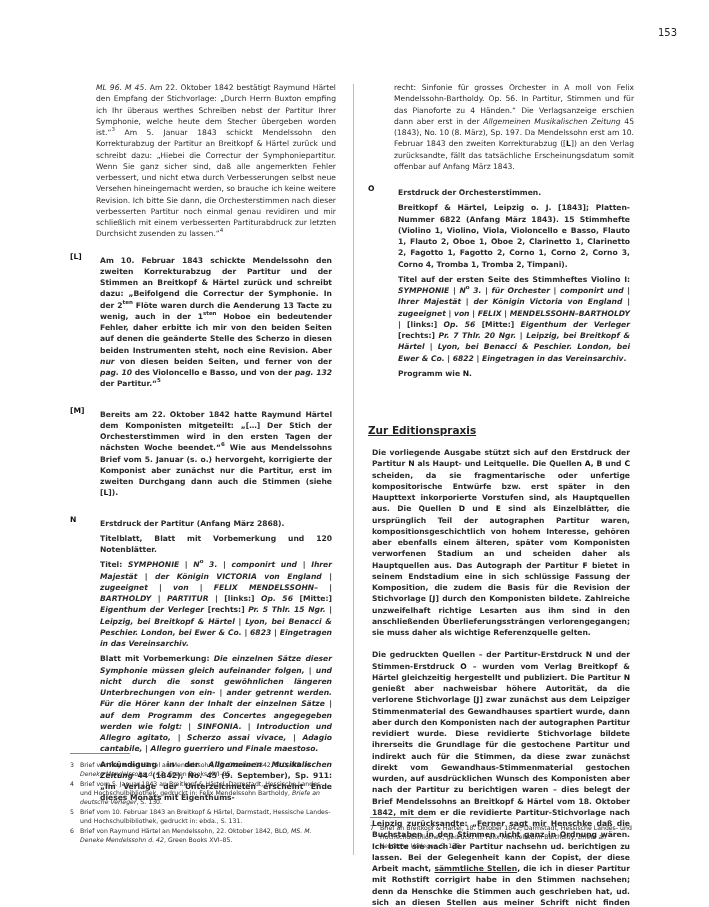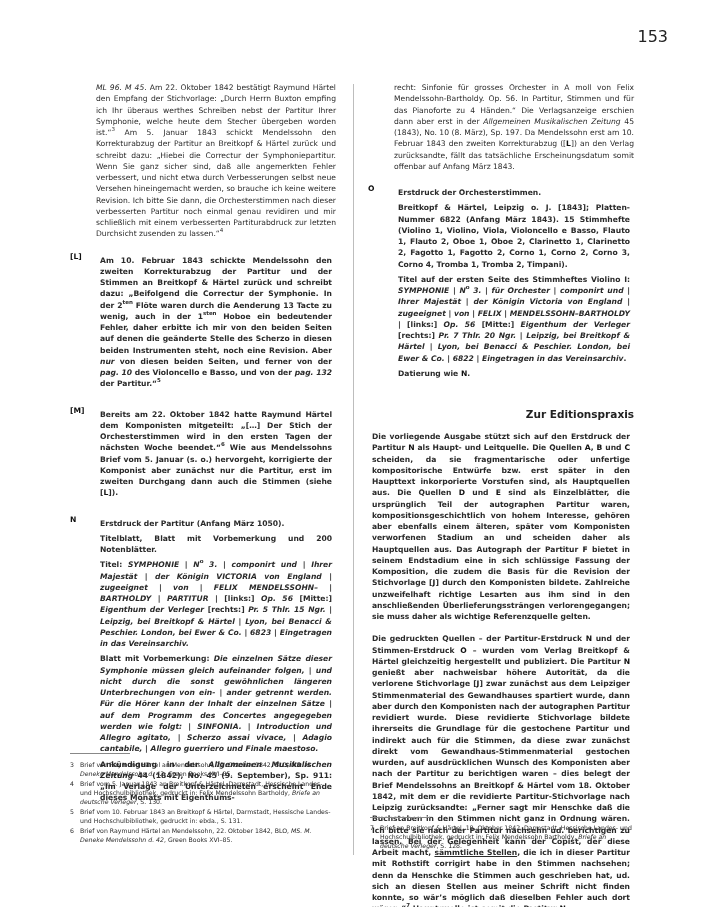--- a/index.html
+++ b/index.html
@@ -1,28 +1,28 @@
 <!DOCTYPE html>
 <html><head>
 <meta charset="utf-8">
 <style>
   html, body { margin: 0; padding: 0; background: #ffffff; }
   body { width: 709px; height: 907px; position: relative; overflow: hidden;
          font-family: "DejaVu Sans", sans-serif; color: #2a2a2a; }
-  .page-number { position: absolute; top: 27px; right: 41px; font-size: 16px; color: #222; }
+  .page-number { position: absolute; top: 27px; right: 32px; font-size: 10px; color: #222; }
   .col { position: absolute; top: 82px; font-size: 7.6px; line-height: 11.25px; text-align: justify; }
   .col-left { left: 70px; width: 266px; }
   .col-right { left: 368px; width: 266px; }
   .divider { position: absolute; left: 353px; top: 84px; width: 1px; height: 771px; background: #bdbdbd; }
   .entry { display: flex; margin-bottom: 11px; }
   .siglum { width: 26px; flex: 0 0 26px; font-weight: bold; color: #111; }
   .entry-body { flex: 1; }
   .entry-body p, .para p { margin: 4px; font-weight: bold; }
   .indent-block { padding-left: 26px; margin-bottom: 11px; }
-  .section-heading { font-size: 10.5px; line-height: 14px; margin: 24px 0 10px 0; color: #222; text-align: right; }
+  .section-heading { font-size: 10.5px; line-height: 14px; margin: 40px 0 10px 0; color: #222; text-align: left; text-decoration: underline; }
   .para { margin-bottom: 11px; }
   i, .it { font-style: italic; }
   b { color: #111; }
   sup { font-size: 5.5px; line-height: 0; }
   .u { text-decoration: underline; }
   .fn-rule { position: absolute; width: 60px; height: 1px; background: #888; }
   .footnotes { position: absolute; font-size: 6.2px; line-height: 9px; width: 266px; }
   .fn { display: flex; margin-bottom: 1px; }
   .fn-num { width: 10px; flex: 0 0 10px; }
   .fn-text { flex: 1; }
@@ -48,22 +48,22 @@
     <div class="entry">
       <div class="siglum">[M]</div>
       <div class="entry-body">
         <p><span>Bereits am 22. Oktober 1842 hatte Raymund Härtel dem Komponisten mitgeteilt: „[…] Der Stich der Orchesterstimmen wird in den ersten Tagen der nächsten Woche beendet.“</span><sup>6</sup><span> Wie aus Mendelssohns Brief vom 5. Januar (s. o.) hervorgeht, korrigierte der Komponist aber zunächst nur die Partitur, erst im zweiten Durchgang dann auch die Stimmen (siehe [</span><b>L</b><span>]).</span></p>
       </div>
     </div>
 
     <div class="entry">
       <div class="siglum">N</div>
       <div class="entry-body">
-        <p>Erstdruck der Partitur (Anfang März 1050).</p>
-        <p>Titelblatt, Blatt mit Vorbemerkung und 200 Notenblätter.</p>
+        <p>Erstdruck der Partitur (Anfang März 2868).</p>
+        <p>Titelblatt, Blatt mit Vorbemerkung und 120 Notenblätter.</p>
         <p><span>Titel: </span><i>SYMPHONIE</i><span> | </span><i>N</i><sup>o</sup><i> 3.</i><span> | </span><i>componirt und</i><span> | </span><i>Ihrer Majestät</i><span> | </span><i>der Königin VICTORIA von England</i><span> | </span><i>zugeeignet</i><span> | </span><i>von</i><span> | </span><i>FELIX MENDELSSOHN–</i><span> | </span><i>BARTHOLDY</i><span> | </span><i>PARTITUR</i><span> | [links:] </span><i>Op. 56</i><span> [Mitte:] </span><i>Eigenthum der Verleger</i><span> [rechts:] </span><i>Pr. 5 Thlr. 15 Ngr.</i><span> | </span><i>Leipzig, bei Breitkopf &amp; Härtel</i><span> | </span><i>Lyon, bei Benacci &amp; Peschier. London, bei Ewer &amp; Co.</i><span> | </span><i>6823</i><span> | </span><i>Eingetragen in das Vereinsarchiv.</i></p>
         <p><span>Blatt mit Vorbemerkung: </span><i>Die einzelnen Sätze dieser Symphonie müssen gleich aufeinander folgen,</i><span> | </span><i>und nicht durch die sonst gewöhnlichen längeren Unterbrechungen von ein-</i><span> | </span><i>ander getrennt werden. Für die Hörer kann der Inhalt der einzelnen Sätze</i><span> | </span><i>auf dem Programm des Concertes angegegeben werden wie folgt:</i><span> | </span><i>SINFONIA.</i><span> | </span><i>Introduction und Allegro agitato,</i><span> | </span><i>Scherzo assai vivace,</i><span> | </span><i>Adagio cantabile,</i><span> | </span><i>Allegro guerriero und Finale maestoso.</i></p>
         <p><span>Ankündigung in der </span><i>Allgemeinen Musikalischen Zeitung</i><span> 44 (1842), No. 45 (9. September), Sp. 911: „Im Verlage der Unterzeichneten erscheint Ende dieses Monats mit Eigenthums-</span></p>
       </div>
     </div>
   </div>
 
   <div class="fn-rule" style="left:70px; top:753px;"></div>
   <div class="footnotes" style="left:70px; top:760px;">
     <div class="fn">
@@ -86,21 +86,21 @@
 
   <div class="col col-right">
     <div class="indent-block"><span>recht: Sinfonie für grosses Orchester in A moll von Felix Mendelssohn-Bartholdy. Op. 56. In Partitur, Stimmen und für das Pianoforte zu 4 Händen.“ Die Verlagsanzeige erschien dann aber erst in der </span><i>Allgemeinen Musikalischen Zeitung</i><span> 45 (1843), No. 10 (8. März), Sp. 197. Da Mendelssohn erst am 10. Februar 1843 den zweiten Korrekturabzug ([</span><b>L</b><span>]) an den Verlag zurücksandte, fällt das tatsächliche Erscheinungsdatum somit offenbar auf Anfang März 1843.</span></div>
 
     <div class="entry">
       <div class="siglum">O</div>
       <div class="entry-body">
         <p>Erstdruck der Orchesterstimmen.</p>
         <p>Breitkopf &amp; Härtel, Leipzig o. J. [1843]; Platten-Nummer 6822 (Anfang März 1843). 15 Stimmhefte (Violino 1, Violino, Viola, Violoncello e Basso, Flauto 1, Flauto 2, Oboe 1, Oboe 2, Clarinetto 1, Clarinetto 2, Fagotto 1, Fagotto 2, Corno 1, Corno 2, Corno 3, Corno 4, Tromba 1, Tromba 2, Timpani).</p>
         <p><span>Titel auf der ersten Seite des Stimmheftes Violino I: </span><i>SYMPHONIE</i><span> | </span><i>N</i><sup>o</sup><i> 3.</i><span> | </span><i>für Orchester</i><span> | </span><i>componirt und</i><span> | </span><i>Ihrer Majestät</i><span> | </span><i>der Königin Victoria von England</i><span> | </span><i>zugeeignet</i><span> | </span><i>von</i><span> | </span><i>FELIX</i><span> | </span><i>MENDELSSOHN–BARTHOLDY</i><span> | [links:] </span><i>Op. 56</i><span> [Mitte:] </span><i>Eigenthum der Verleger</i><span> [rechts:] </span><i>Pr. 7 Thlr. 20 Ngr.</i><span> | </span><i>Leipzig, bei Breitkopf &amp; Härtel</i><span> | </span><i>Lyon, bei Benacci &amp; Peschier. London, bei Ewer &amp; Co.</i><span> | </span><i>6822</i><span> | </span><i>Eingetragen in das Vereinsarchiv</i><span>.</span></p>
-        <p><span>Datierung wie </span><b>N</b><span>.</span></p>
+        <p><span>Programm wie </span><b>N</b><span>.</span></p>
       </div>
     </div>
 
     <h2 class="section-heading">Zur Editionspraxis</h2>
 
     <div class="para">
       <p><span>Die vorliegende Ausgabe stützt sich auf den Erstdruck der Partitur </span><b>N</b><span> als Haupt- und Leitquelle. Die Quellen </span><b>A</b><span>, </span><b>B</b><span> und </span><b>C</b><span> scheiden, da sie fragmentarische oder unfertige kompositorische Entwürfe bzw. erst später in den Haupttext inkorporierte Vorstufen sind, als Hauptquellen aus. Die Quellen </span><b>D</b><span> und </span><b>E</b><span> sind als Einzelblätter, die ursprünglich Teil der autographen Partitur waren, kompositionsgeschichtlich von hohem Interesse, gehören aber ebenfalls einem älteren, später vom Komponisten verworfenen Stadium an und scheiden daher als Hauptquellen aus. Das Autograph der Partitur </span><b>F</b><span> bietet in seinem Endstadium eine in sich schlüssige Fassung der Komposition, die zudem die Basis für die Revision der Stichvorlage [</span><b>J</b><span>] durch den Komponisten bildete. Zahlreiche unzweifelhaft richtige Lesarten aus ihm sind in den anschließenden Überlieferungssträngen verlorengegangen; sie muss daher als wichtige Referenzquelle gelten.</span></p>
     </div>
     <div class="para">
       <p><span>Die gedruckten Quellen – der Partitur-Erstdruck </span><b>N</b><span> und der Stimmen-Erstdruck </span><b>O</b><span> – wurden vom Verlag Breitkopf &amp; Härtel gleichzeitig hergestellt und publiziert. Die Partitur </span><b>N</b><span> genießt aber nachweisbar höhere Autorität, da die verlorene Stichvorlage [</span><b>J</b><span>] zwar zunächst aus dem Leipziger Stimmenmaterial des Gewandhauses spartiert wurde, dann aber durch den Komponisten nach der autographen Partitur revidiert wurde. Diese revidierte Stichvorlage bildete ihrerseits die Grundlage für die gestochene Partitur und indirekt auch für die Stimmen, da diese zwar zunächst direkt vom Gewandhaus-Stimmenmaterial gestochen wurden, auf ausdrücklichen Wunsch des Komponisten aber nach der Partitur zu berichtigen waren – dies belegt der Brief Mendelssohns an Breitkopf &amp; Härtel vom 18. Oktober 1842, mit dem er die revidierte Partitur-Stichvorlage nach Leipzig zurücksandte: „Ferner sagt mir Henschke daß die Buchstaben in den Stimmen nicht ganz in Ordnung wären. Ich bitte sie nach der Partitur nachsehn ud. berichtigen zu lassen. Bei der Gelegenheit kann der Copist, der diese Arbeit macht, </span><span class="u">sämmtliche Stellen</span><span>, die ich in dieser Partitur mit Rothstift corrigirt habe in den Stimmen nachsehen; denn da Henschke die Stimmen auch geschrieben hat, ud. sich an diesen Stellen aus meiner Schrift nicht finden konnte, so wär’s möglich daß dieselben Fehler auch dort wären.“</span><sup>7</sup><span> Hauptquelle ist somit die Partitur </span><b>N</b><span>.</span></p>

